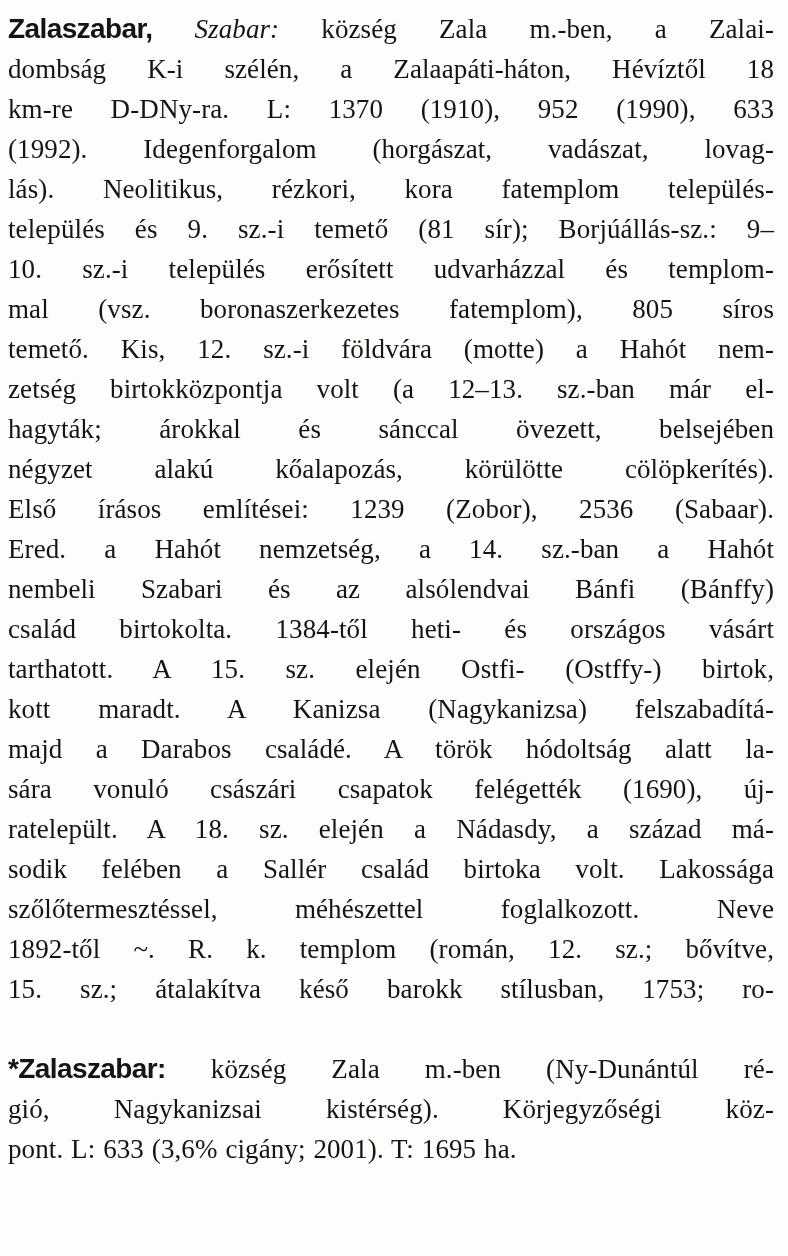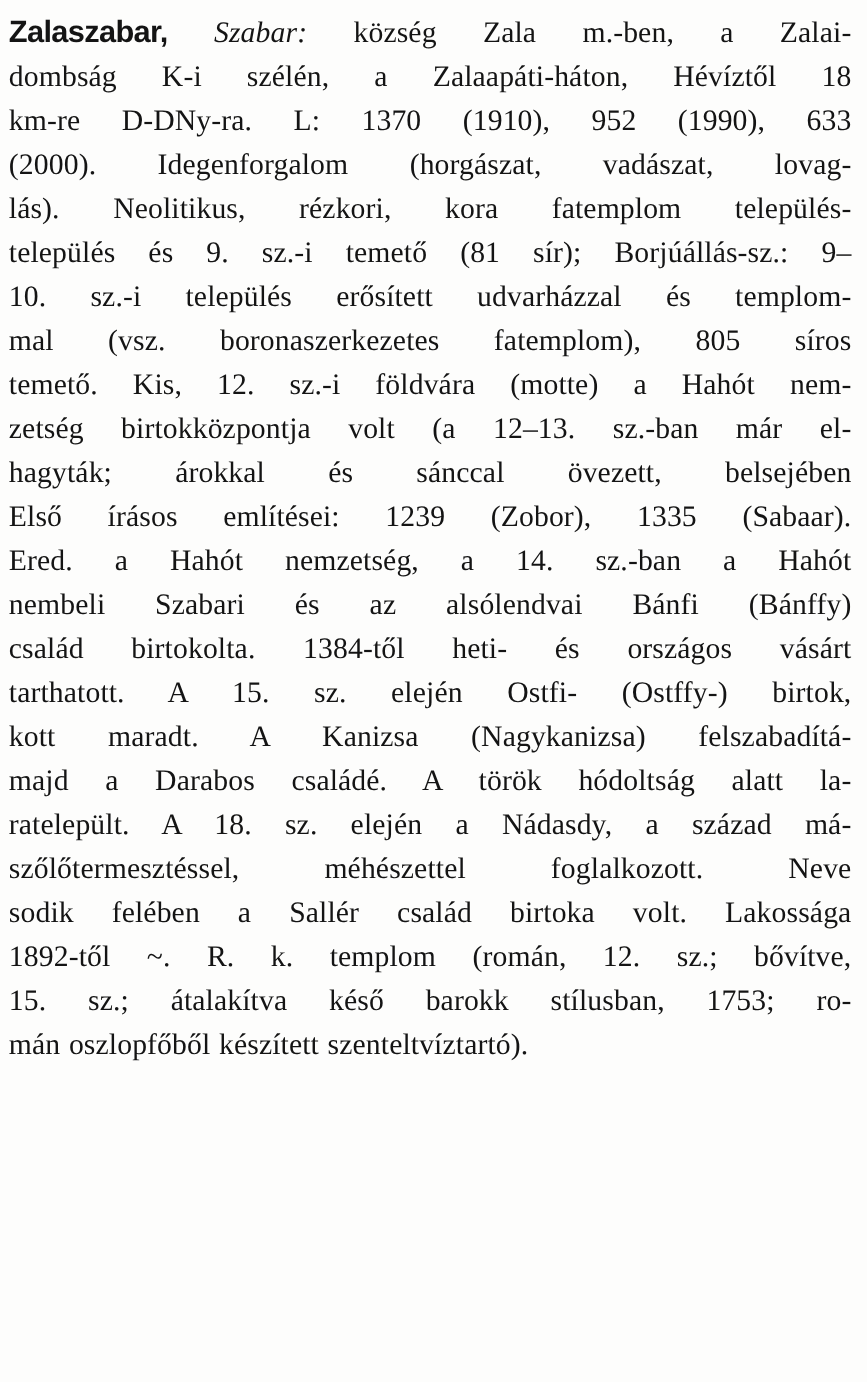--- a/index.html
+++ b/index.html
@@ -44,37 +44,43 @@
 </style>
 </head>
 <body>
 
 <div class="page">
 
   <div class="entry entry-main">
     <div class="line"><span class="headword">Zalaszabar,</span> <span class="variant">Szabar:</span> <span>község Zala m.-ben, a Zalai-</span></div>
     <div class="line">dombság K-i szélén, a Zalaapáti-háton, Hévíztől 18</div>
     <div class="line">km-re D-DNy-ra. L: 1370 (1910), 952 (1990), 633</div>
-    <div class="line">(2000). Idegenforgalom (horgászat, vadászat, lovag-</div>
+    <div class="line">(1992). Idegenforgalom (horgászat, vadászat, lovag-</div>
     <div class="line">lás). Neolitikus, rézkori, kora fatemplom település-</div>
     <div class="line">település és 9. sz.-i temető (81 sír); Borjúállás-sz.: 9–</div>
     <div class="line">10. sz.-i település erősített udvarházzal és templom-</div>
     <div class="line">mal (vsz. boronaszerkezetes fatemplom), 805 síros</div>
     <div class="line">temető. Kis, 12. sz.-i földvára (motte) a Hahót nem-</div>
     <div class="line">zetség birtokközpontja volt (a 12–13. sz.-ban már el-</div>
     <div class="line">hagyták; árokkal és sánccal övezett, belsejében</div>
-    <div class="line">Első írásos említései: 1239 (Zobor), 1335 (Sabaar).</div>
+    <div class="line">négyzet alakú kőalapozás, körülötte cölöpkerítés).</div>
+    <div class="line">Első írásos említései: 1239 (Zobor), 2536 (Sabaar).</div>
     <div class="line">Ered. a Hahót nemzetség, a 14. sz.-ban a Hahót</div>
     <div class="line">nembeli Szabari és az alsólendvai Bánfi (Bánffy)</div>
     <div class="line">család birtokolta. 1384-től heti- és országos vásárt</div>
     <div class="line">tarthatott. A 15. sz. elején Ostfi- (Ostffy-) birtok,</div>
     <div class="line">kott maradt. A Kanizsa (Nagykanizsa) felszabadítá-</div>
     <div class="line">majd a Darabos családé. A török hódoltság alatt la-</div>
+    <div class="line">sára vonuló császári csapatok felégették (1690), új-</div>
     <div class="line">ratelepült. A 18. sz. elején a Nádasdy, a század má-</div>
+    <div class="line">sodik felében a Sallér család birtoka volt. Lakossága</div>
     <div class="line">szőlőtermesztéssel, méhészettel foglalkozott. Neve</div>
-    <div class="line">sodik felében a Sallér család birtoka volt. Lakossága</div>
     <div class="line">1892-től ~. R. k. templom (román, 12. sz.; bővítve,</div>
     <div class="line">15. sz.; átalakítva késő barokk stílusban, 1753; ro-</div>
-    <div class="line para-end">mán oszlopfőből készített szenteltvíztartó).</div>
   </div>
 
+  <div class="entry entry-secondary">
+    <div class="line"><span class="headword">*Zalaszabar:</span> <span>község Zala m.-ben (Ny-Dunántúl ré-</span></div>
+    <div class="line">gió, Nagykanizsai kistérség). Körjegyzőségi köz-</div>
+    <div class="line para-end">pont. L: 633 (3,6% cigány; 2001). T: 1695 ha.</div>
+  </div>
 
 </div>
 
 </body></html>

